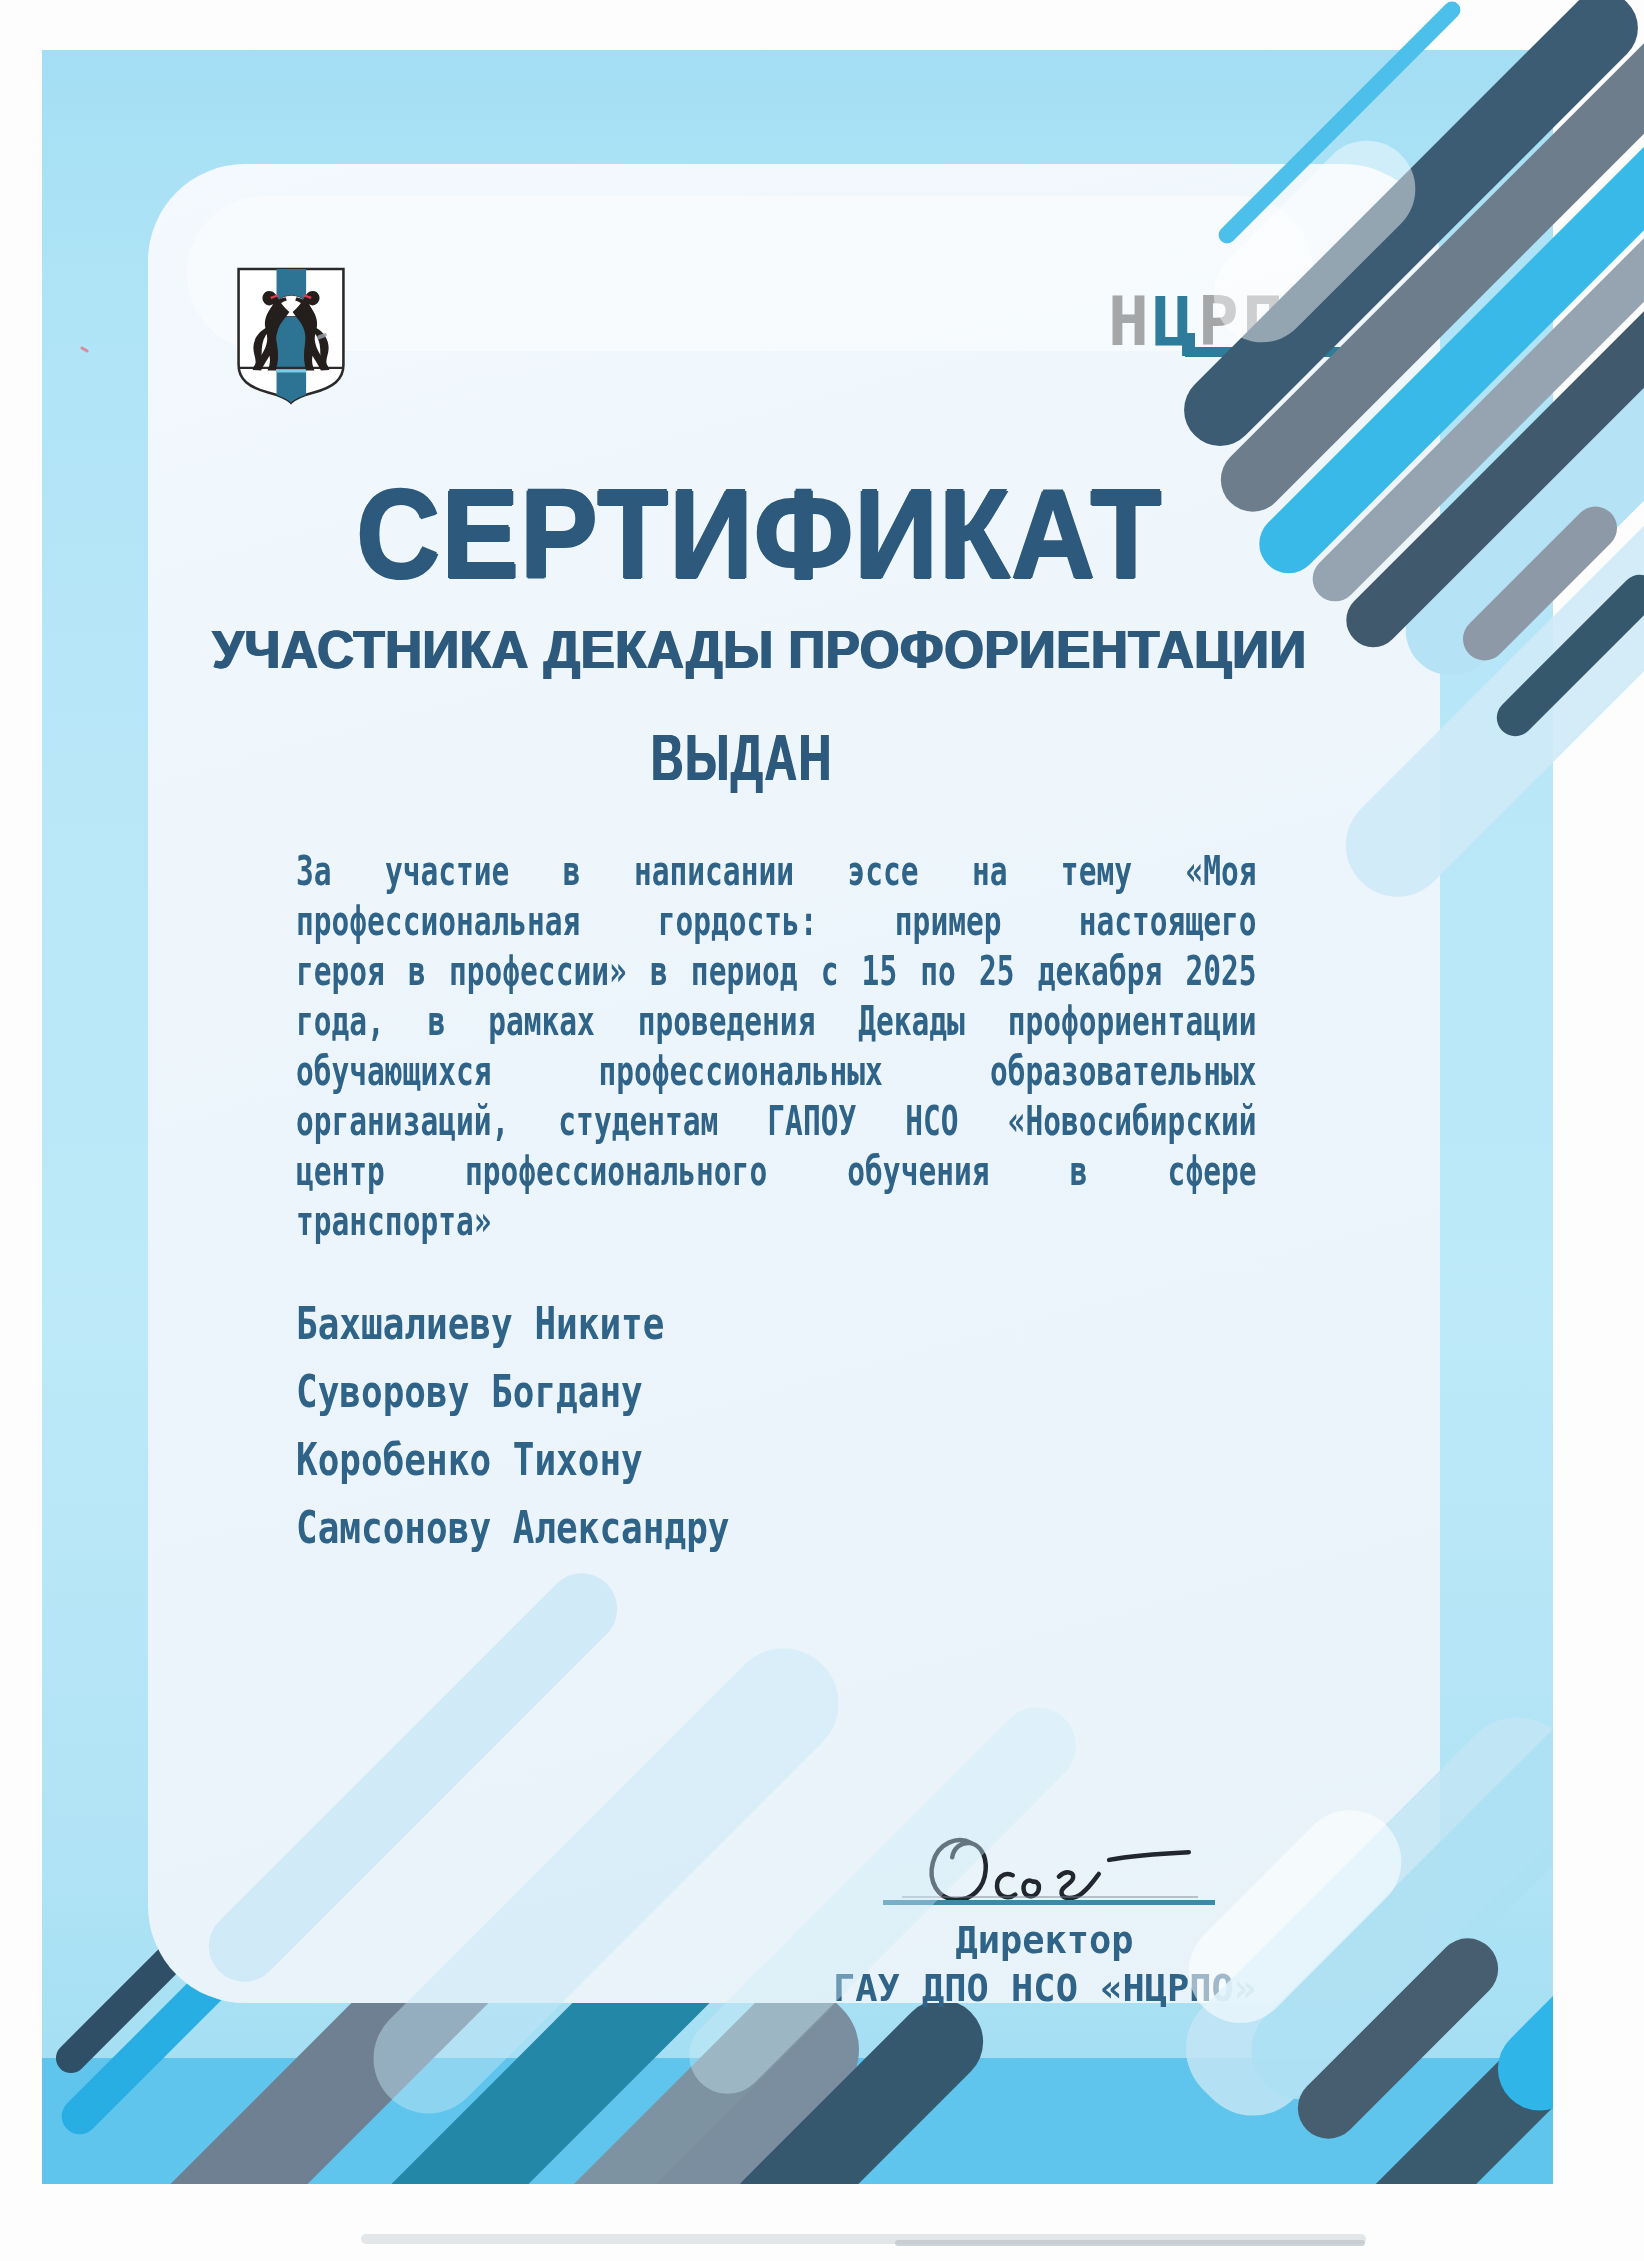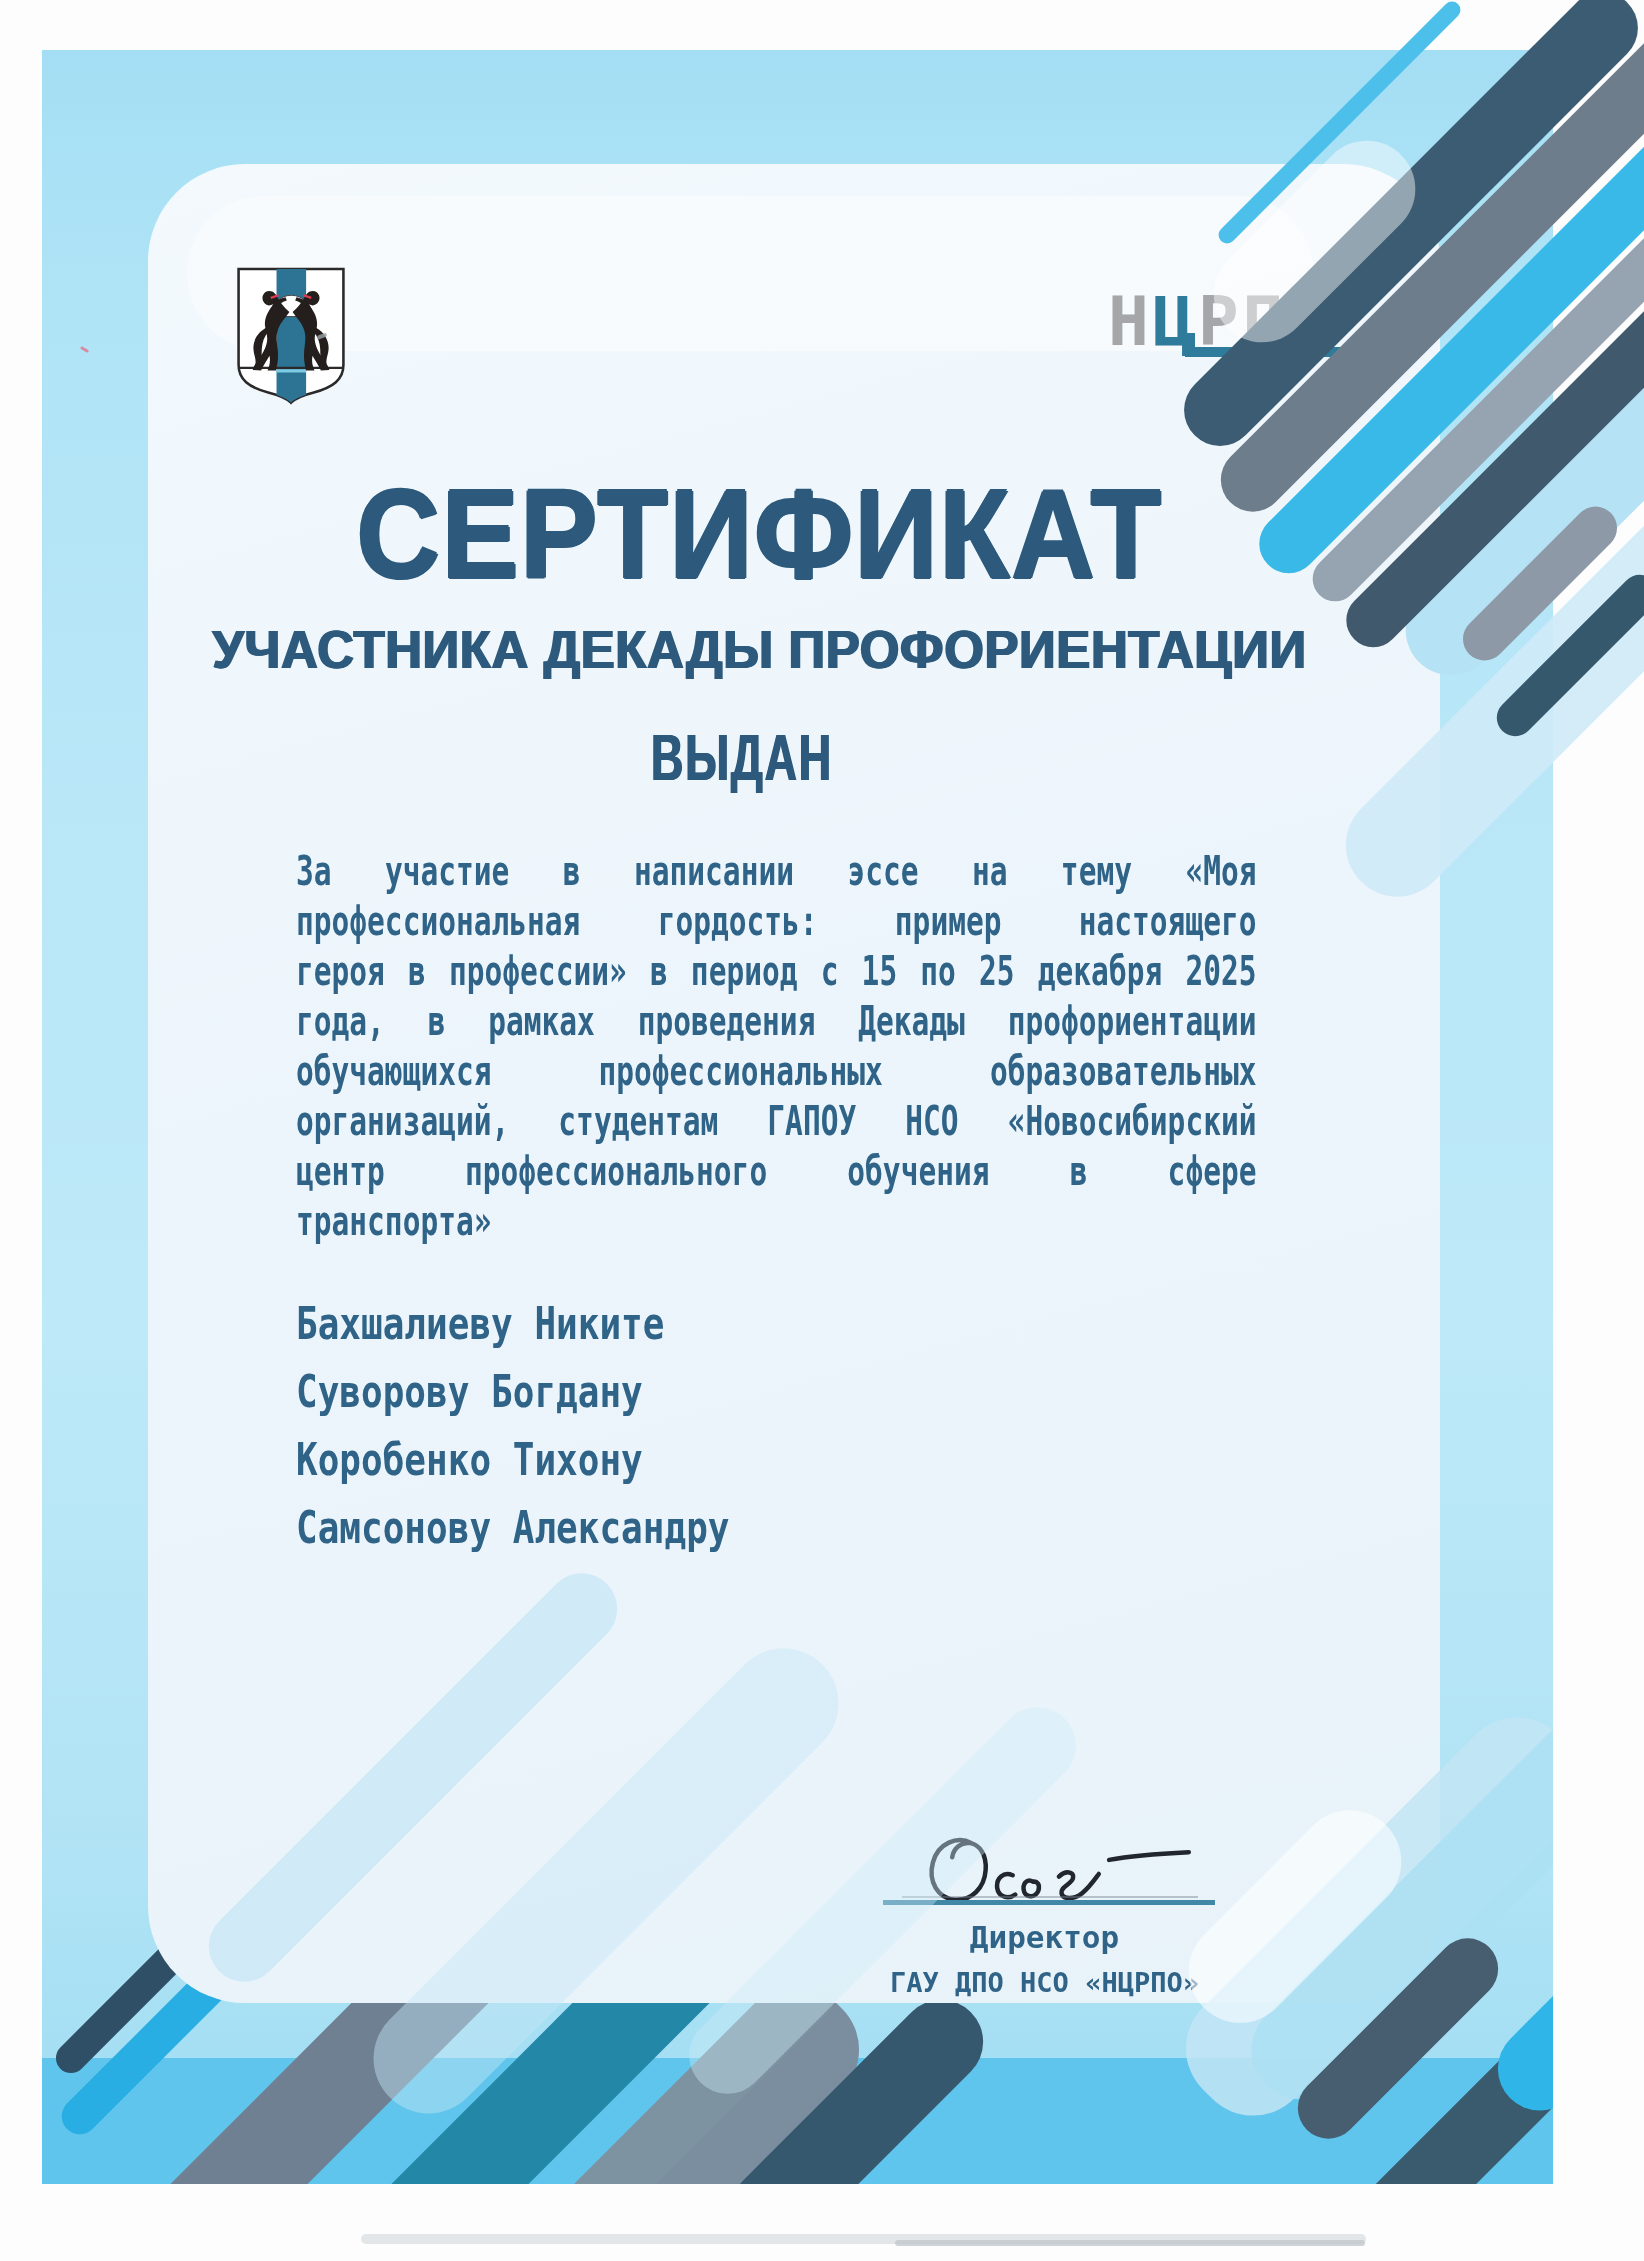--- a/index.html
+++ b/index.html
@@ -69,22 +69,22 @@
     font-size:45px;line-height:68px;color:#2f6387;
     transform:scaleX(.80);transform-origin:left top;
   }
   
   .sig{position:absolute;left:671px;top:1657px;width:451px;height:193px;
     font-family:"DejaVu Sans Mono",monospace;font-weight:bold;color:#2f6387;}
   .sig .sname{position:absolute;left:0;top:0;width:100%;text-align:center;font-size:29px;}
   .sig .autograph{position:absolute;left:97px;top:7.7px;width:399px;height:90px;}
   .sig .sline{position:absolute;left:64px;top:79px;width:332px;height:5.2px;background:#4088a6;}
   .sig .sline::before{content:"";position:absolute;left:19.3px;top:-3.9px;width:296px;height:1.9px;background:rgba(120,130,140,.45);}
-  .sig .stitle{position:absolute;left:0;top:98px;width:100%;text-align:center;font-size:31px;}
-  .sig .sorg{position:absolute;left:0;top:146px;width:100%;text-align:center;font-size:27px;}
+  .sig .stitle{position:absolute;left:0;top:98px;width:100%;text-align:center;font-size:37px;}
+  .sig .sorg{position:absolute;left:0;top:146px;width:100%;text-align:center;font-size:37px;}
   
   .speck{position:absolute;border-radius:2.6px;}
   .smudge{position:absolute;border-radius:5.8px;}
 </style>
 </head>
 <body>
 
 <div class="scan">
   <div class="page">
 

